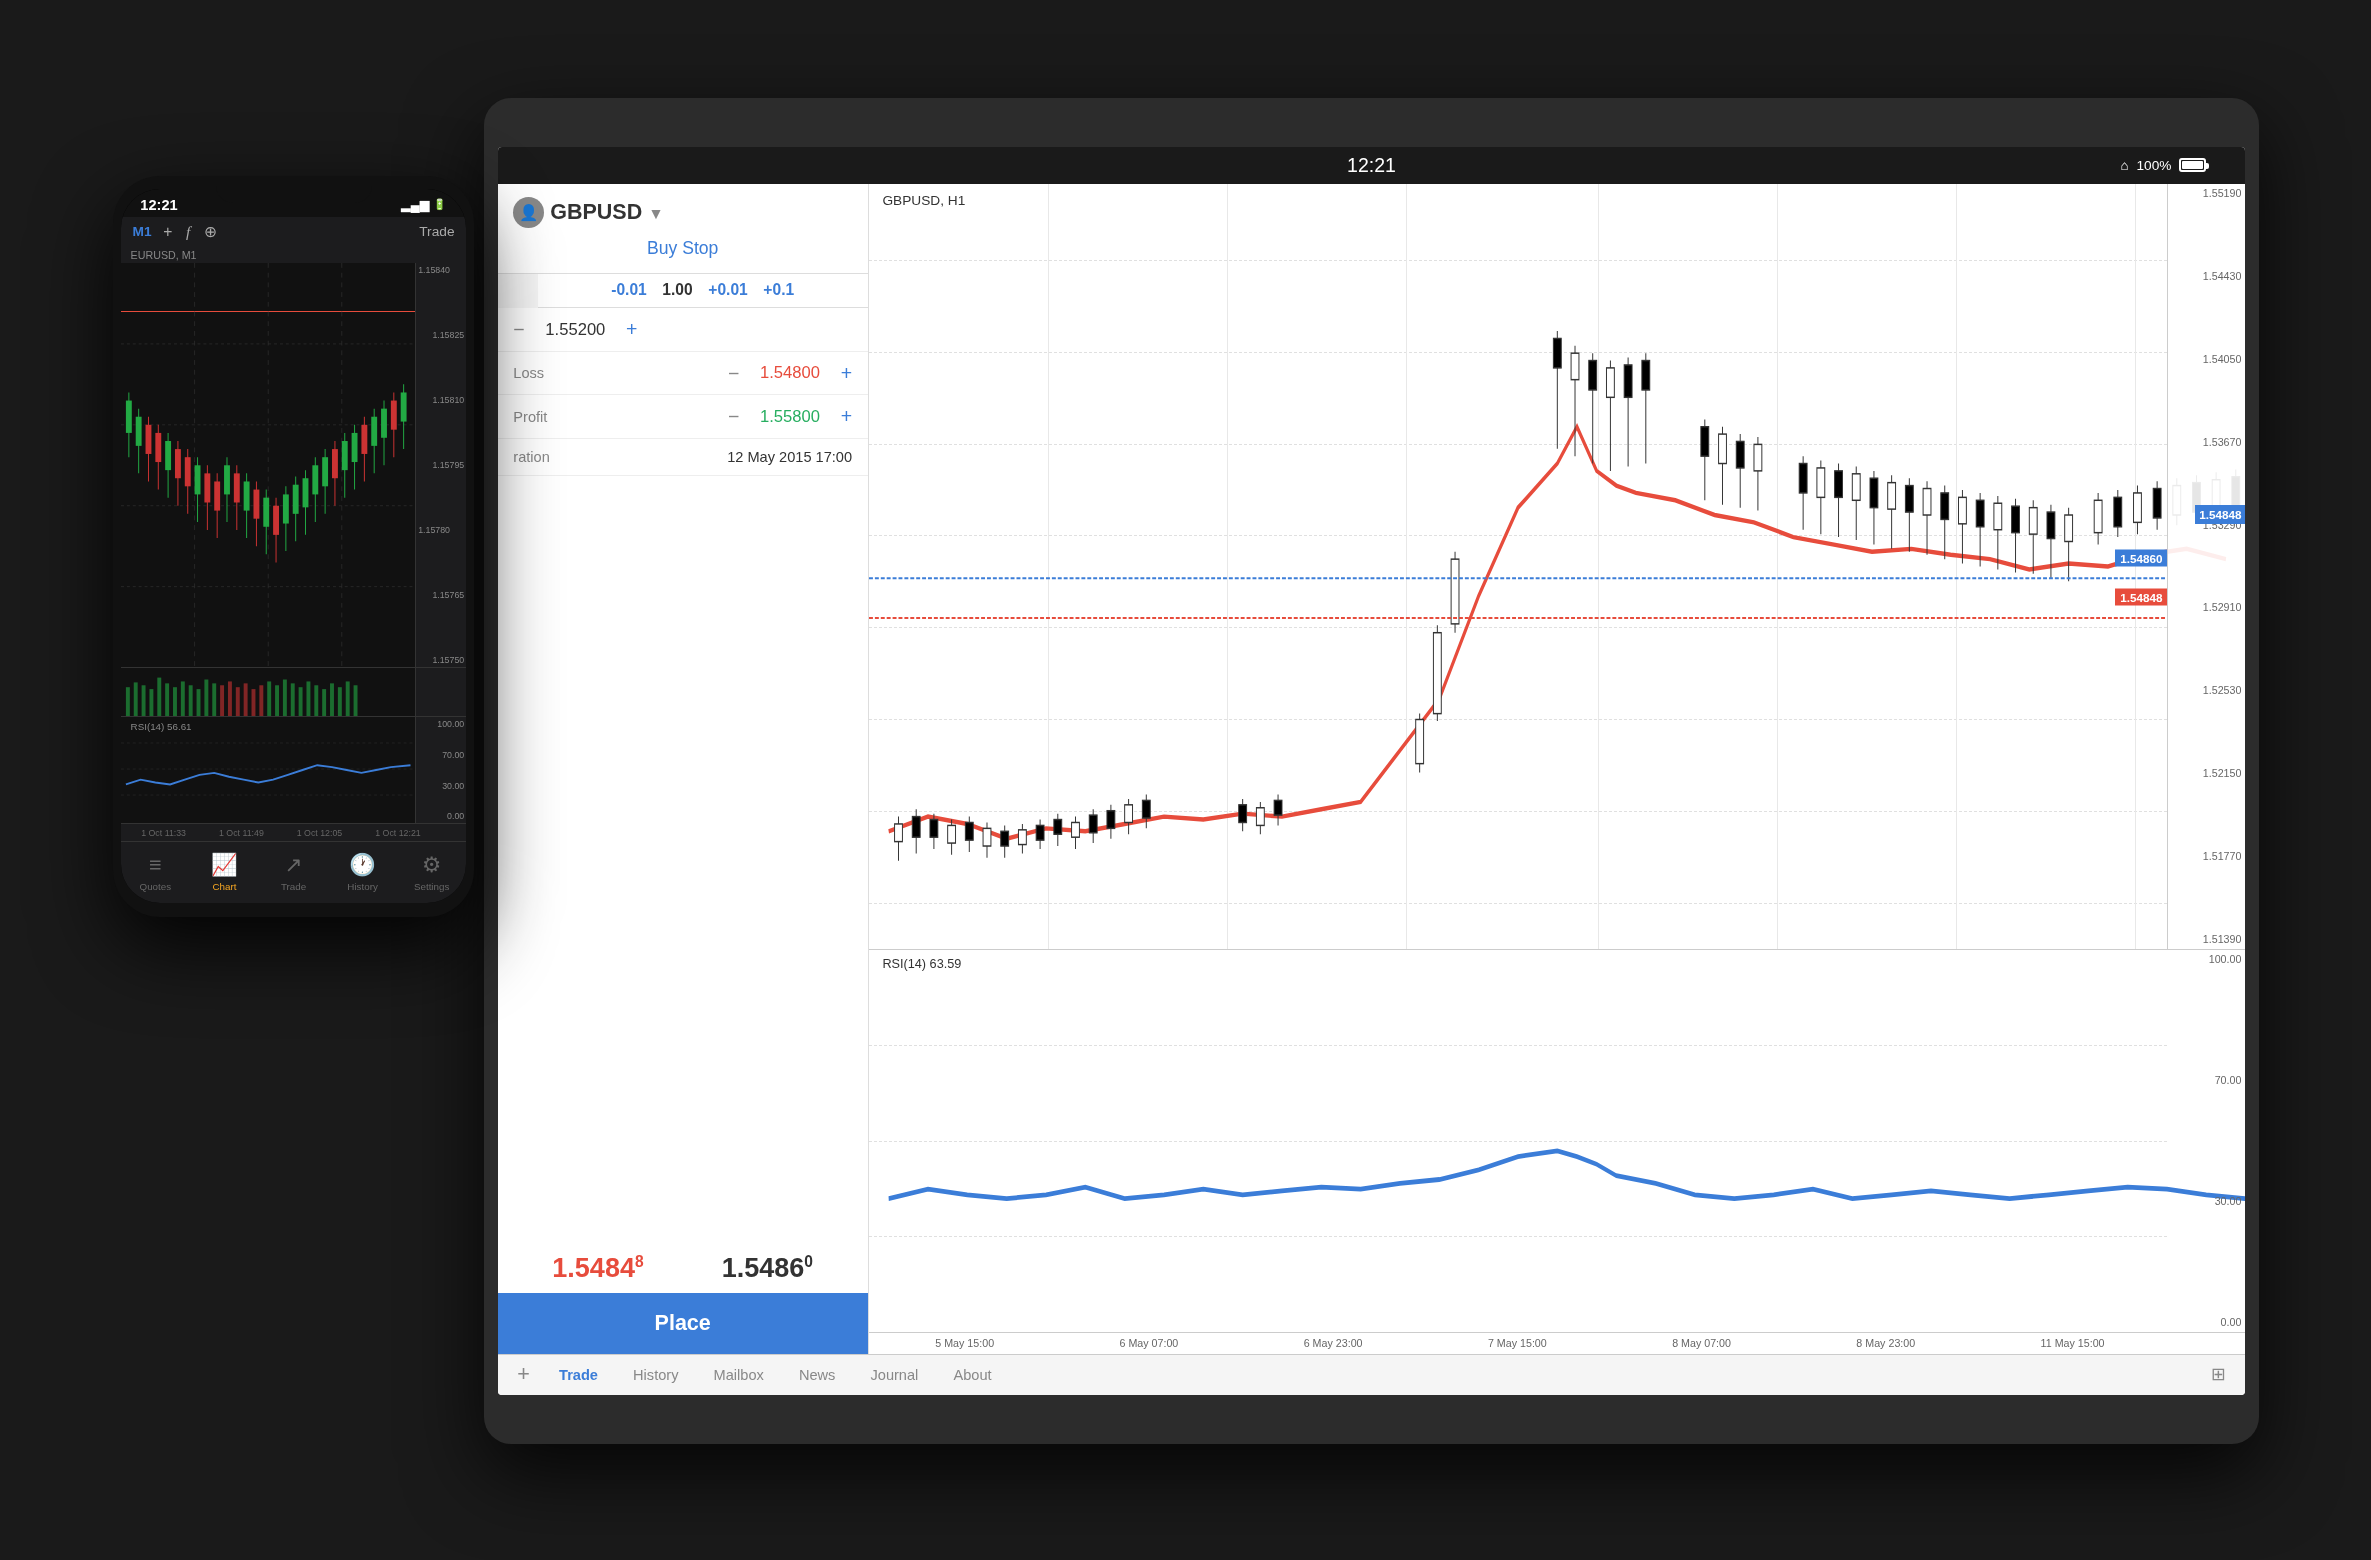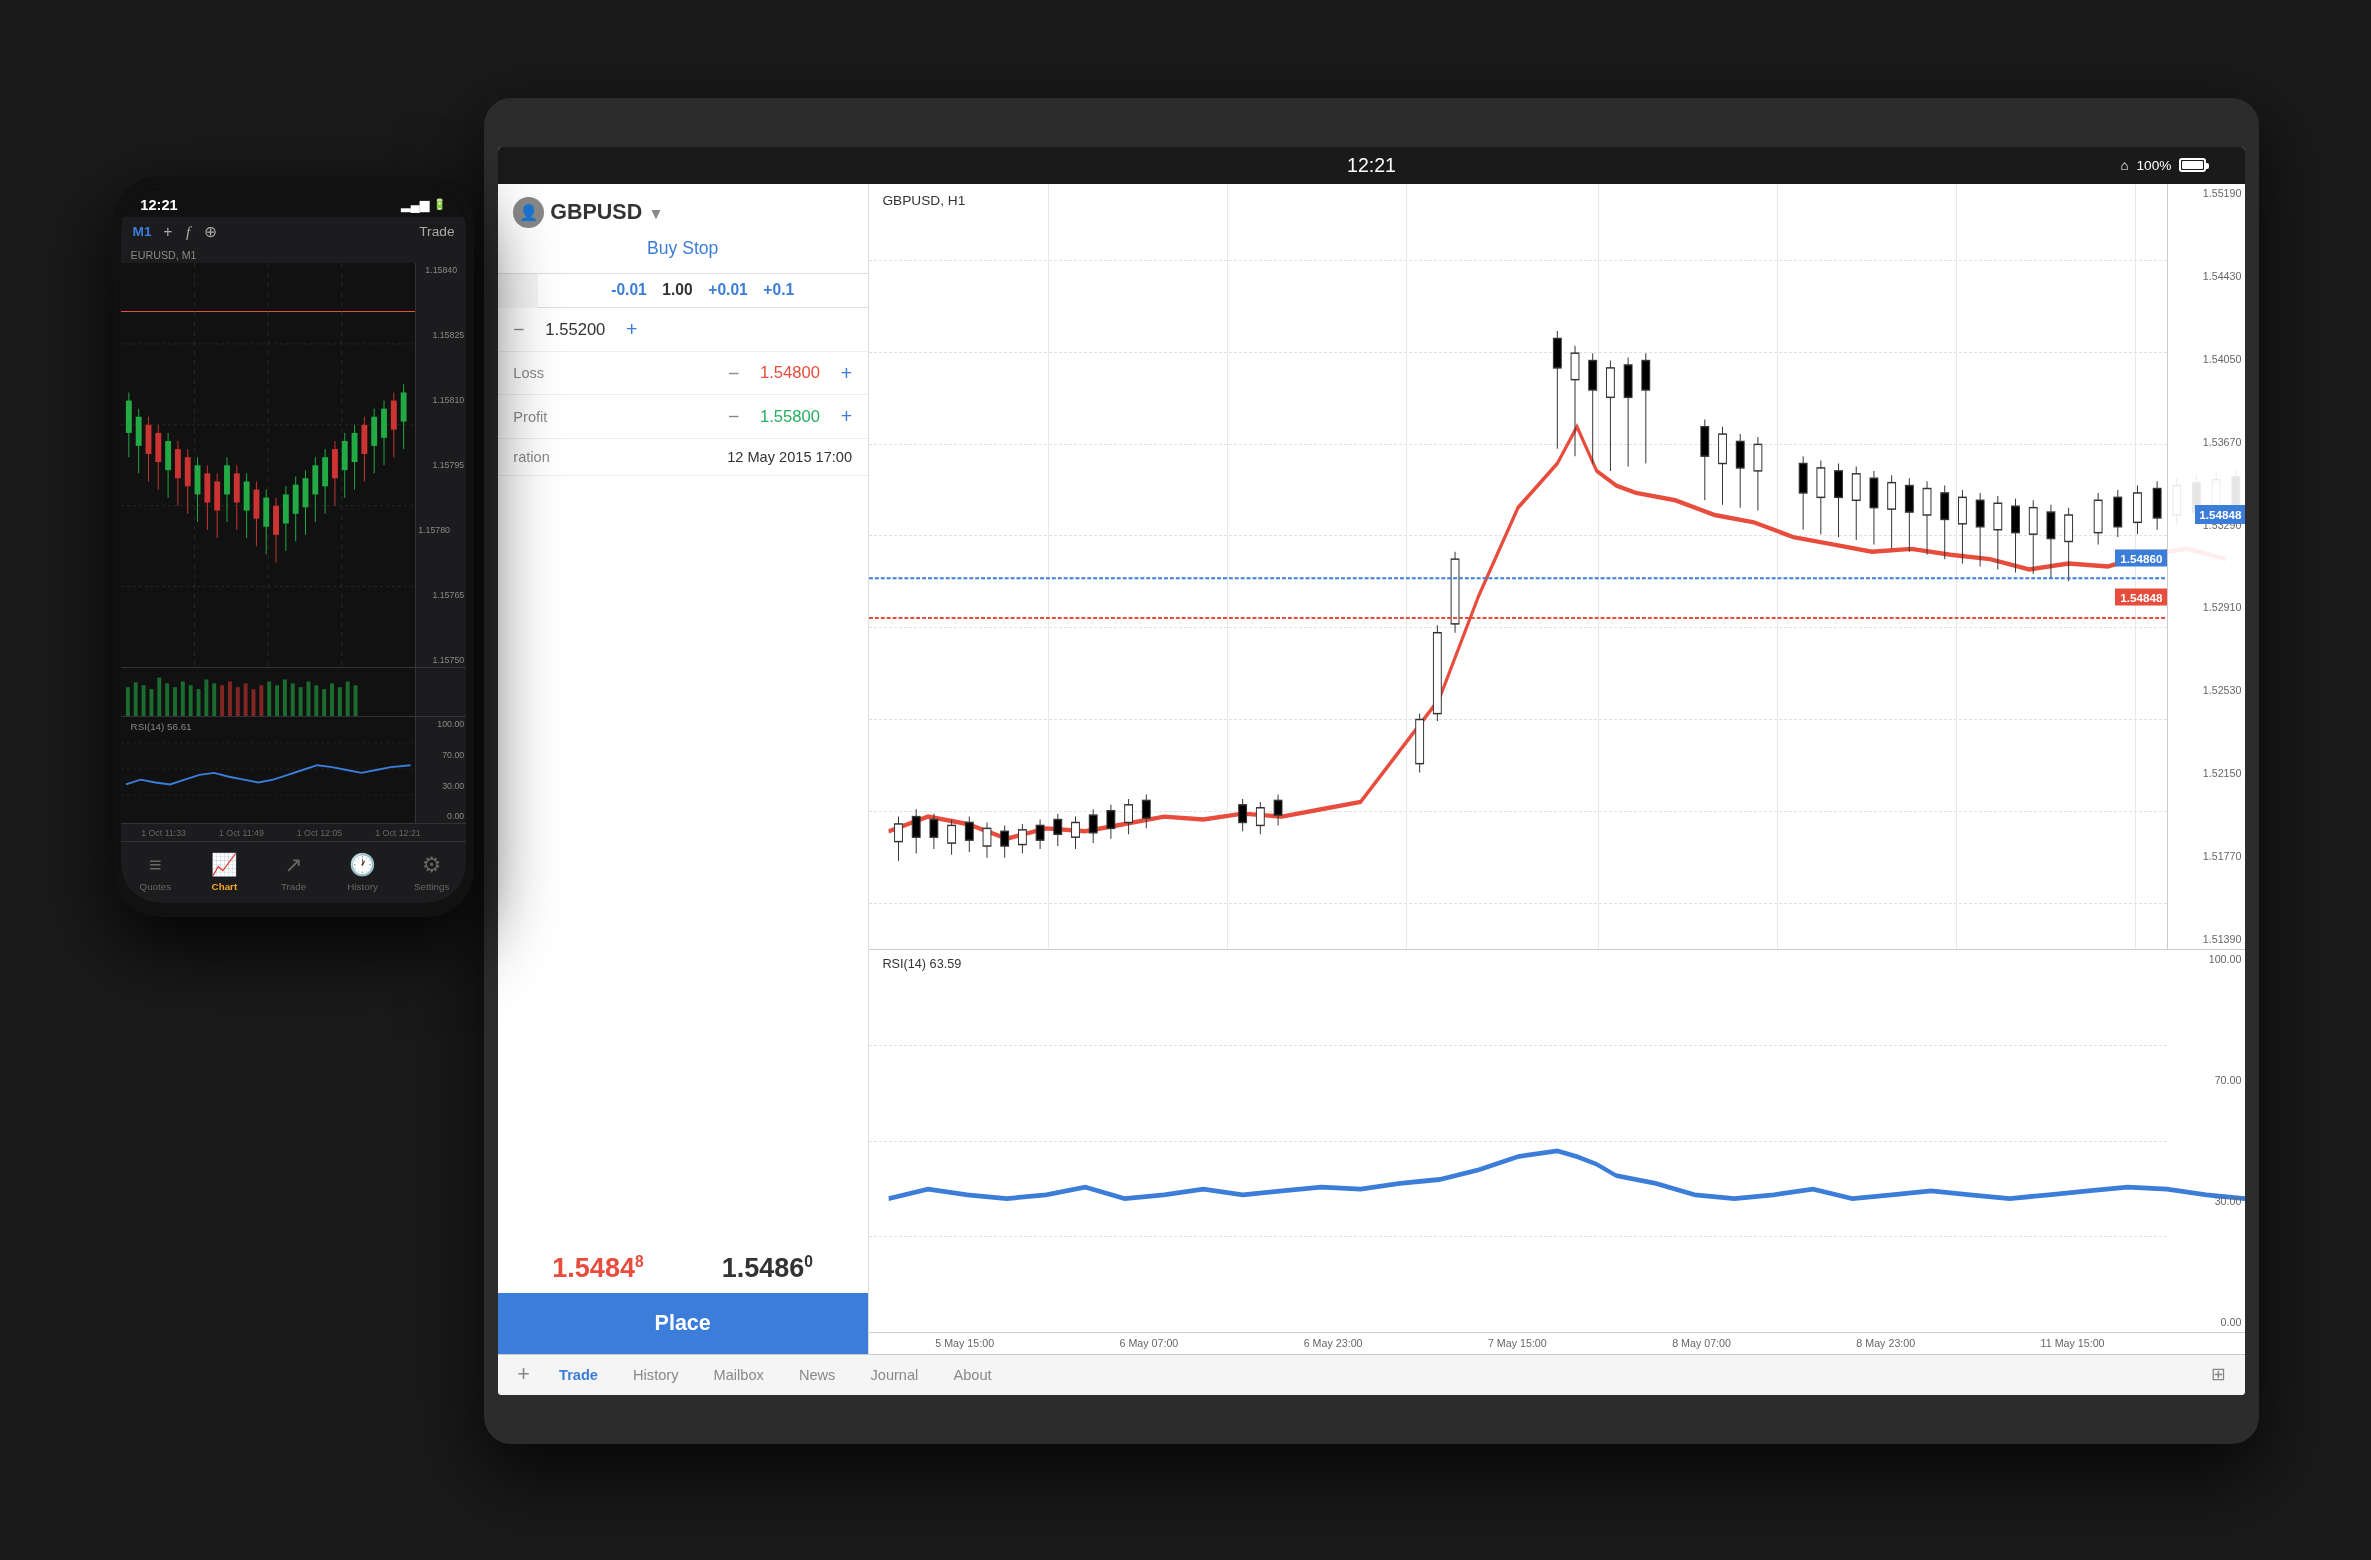--- a/index.html
+++ b/index.html
@@ -867,21 +867,21 @@
           <span class="phone-tb-icon">⊕</span>
         </div>
         <span class="phone-trade-btn">Trade</span>
       </div>
 
       <div class="phone-chart-label">EURUSD, M1</div>
 
       <div class="phone-main-chart">
 
         <div style="position:absolute;right:0;top:0;bottom:0;width:51px;background:#1c1c1e;border-left:1px solid #333;display:flex;flex-direction:column;justify-content:space-between;padding:2px 2px;">
-          <span style="color:#888;font-size:8.8px;text-align:center;">1.15840</span>
+          <span style="color:#888;font-size:8.8px;text-align:left;">1.15840</span>
           <span style="color:#888;font-size:8.8px;text-align:right;">1.15825</span>
           <span style="color:#888;font-size:8.8px;text-align:right;">1.15810</span>
           <span style="color:#888;font-size:8.8px;text-align:right;">1.15795</span>
           <span style="color:#888;font-size:8.8px;">1.15780</span>
           <span style="color:#888;font-size:8.8px;text-align:right;">1.15765</span>
           <span style="color:#888;font-size:8.8px;text-align:right;">1.15750</span>
         </div>
 
         <div style="position:absolute;left:0;right:51px;top:12%;height:1px;background:#e74c3c;"></div>
 
@@ -1023,21 +1023,21 @@
         <span class="phone-time-tick">1 Oct 12:21</span>
       </div>
 
       <div class="phone-bottom-tabs">
         <div class="phone-tab">
           <span class="phone-tab-icon">≡</span>
           <span class="phone-tab-label">Quotes</span>
         </div>
         <div class="phone-tab active">
           <span class="phone-tab-icon" style="color:#f5a623;">📈</span>
-          <span class="phone-tab-label" style="color:#f5a623;font-weight:bold;">Chart</span>
+          <span class="phone-tab-label" style="color:#f5a623;">Chart</span>
         </div>
         <div class="phone-tab">
           <span class="phone-tab-icon">↗</span>
           <span class="phone-tab-label">Trade</span>
         </div>
         <div class="phone-tab">
           <span class="phone-tab-icon">🕐</span>
           <span class="phone-tab-label">History</span>
         </div>
         <div class="phone-tab">

